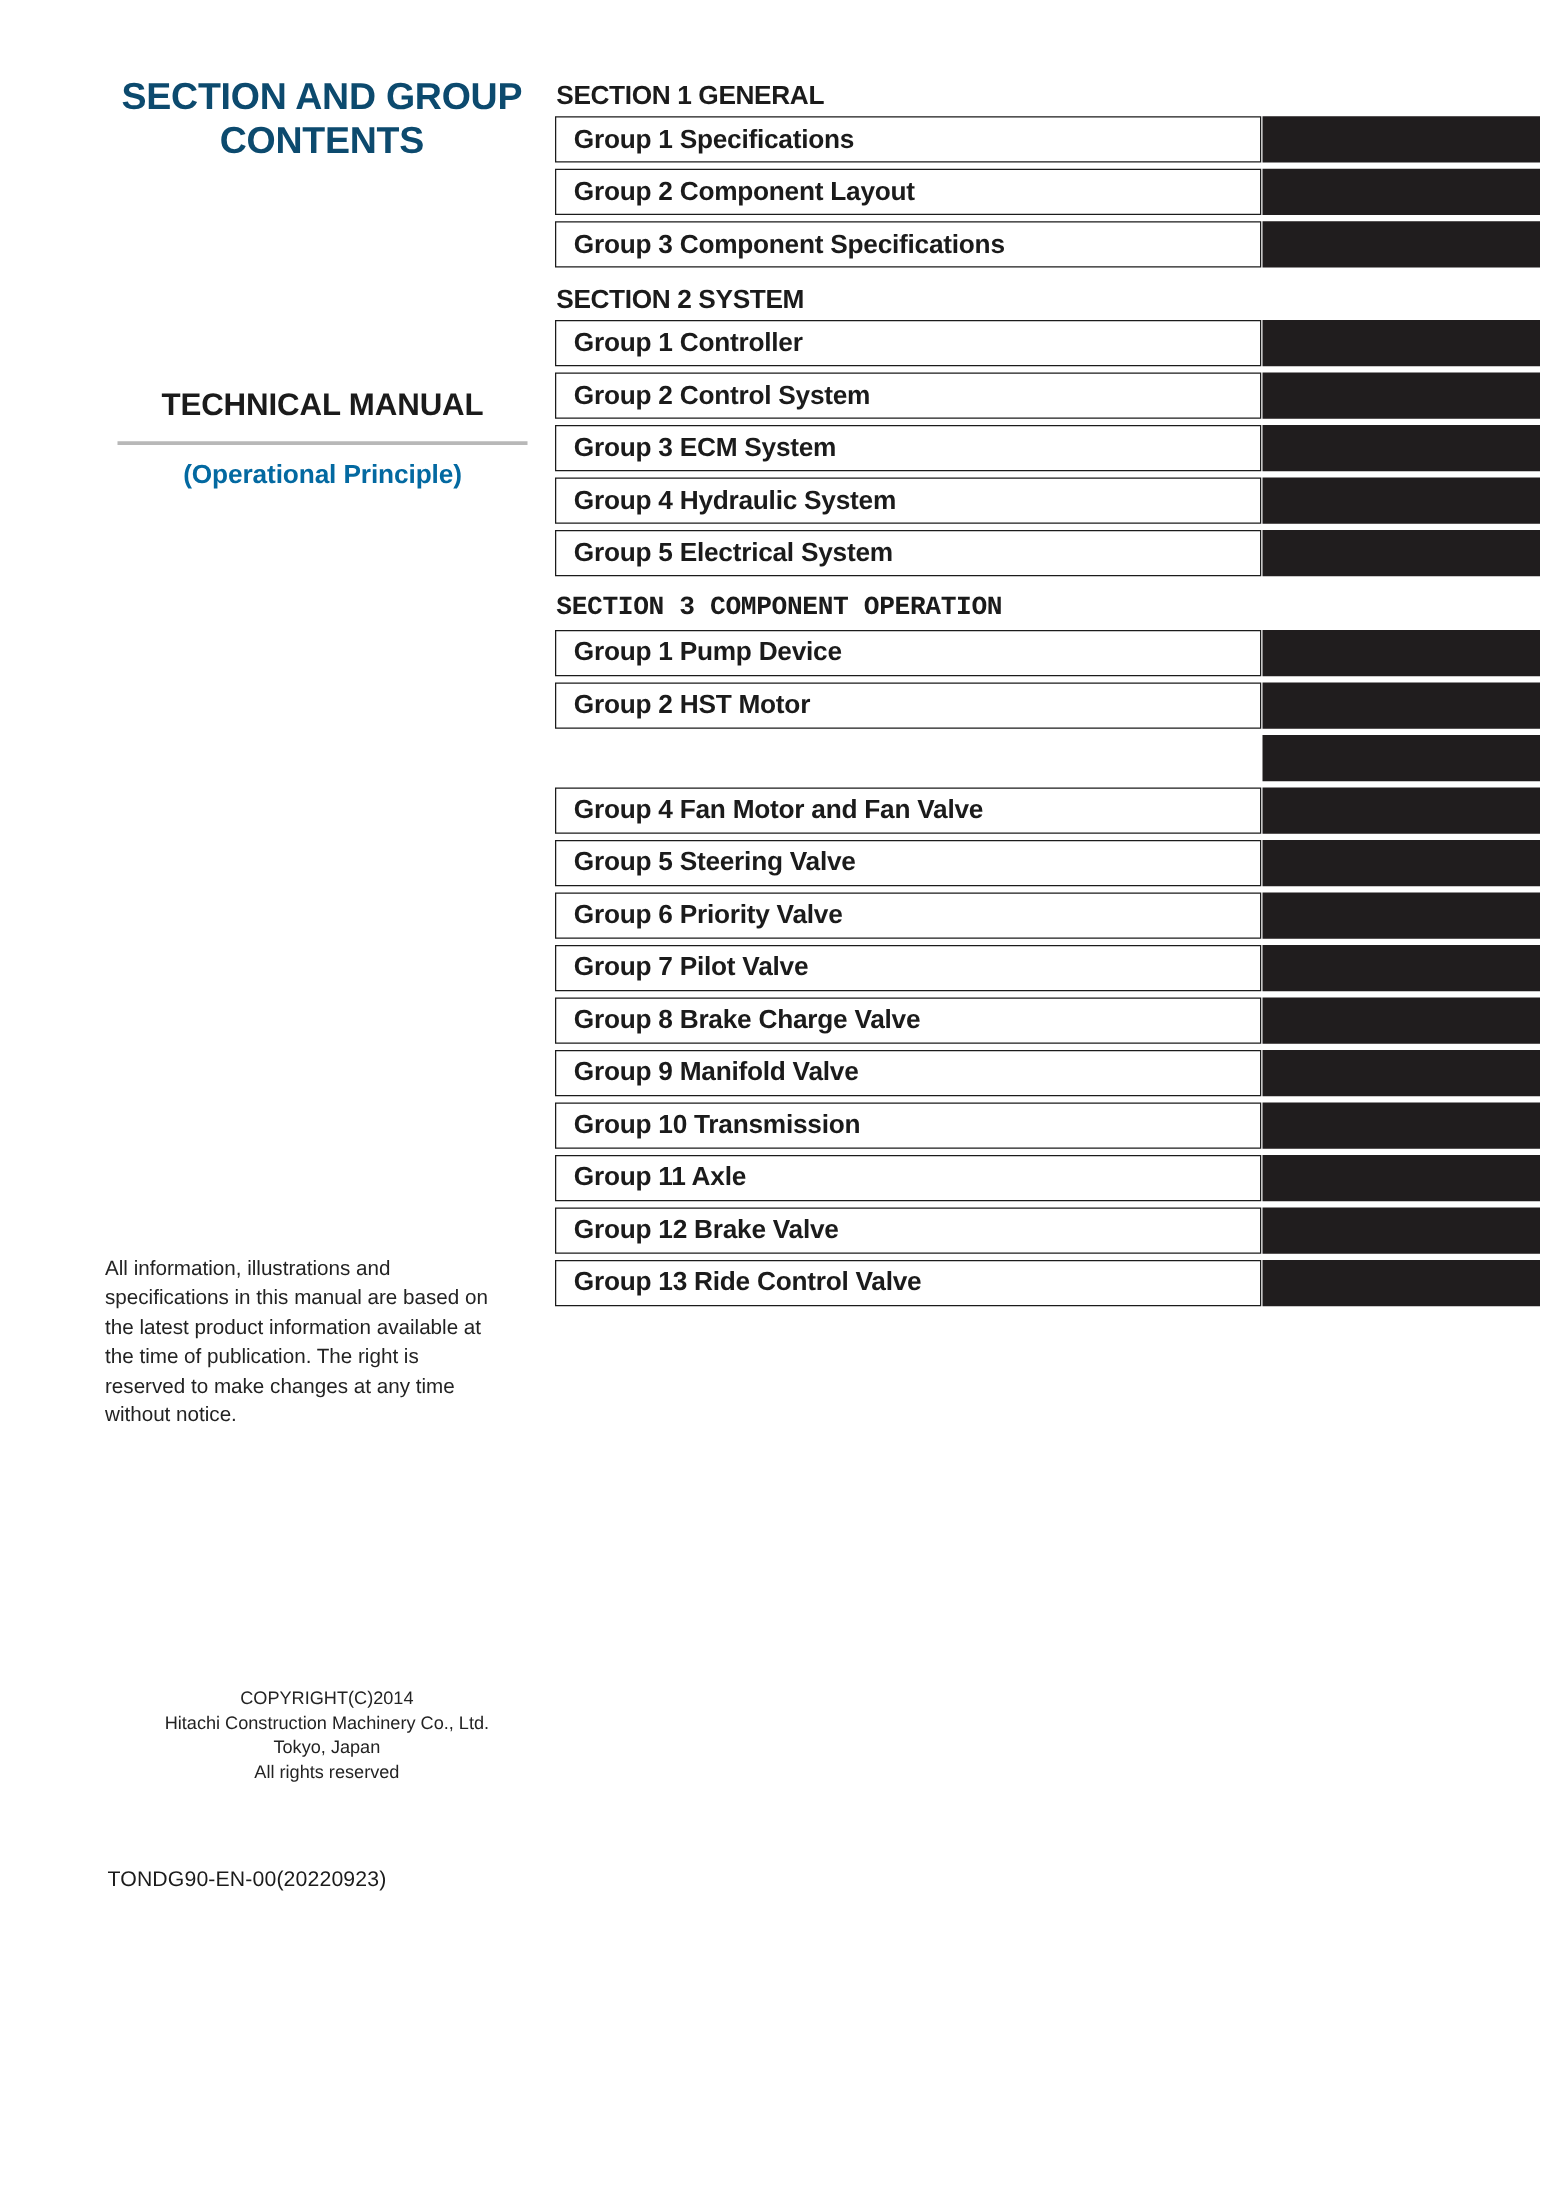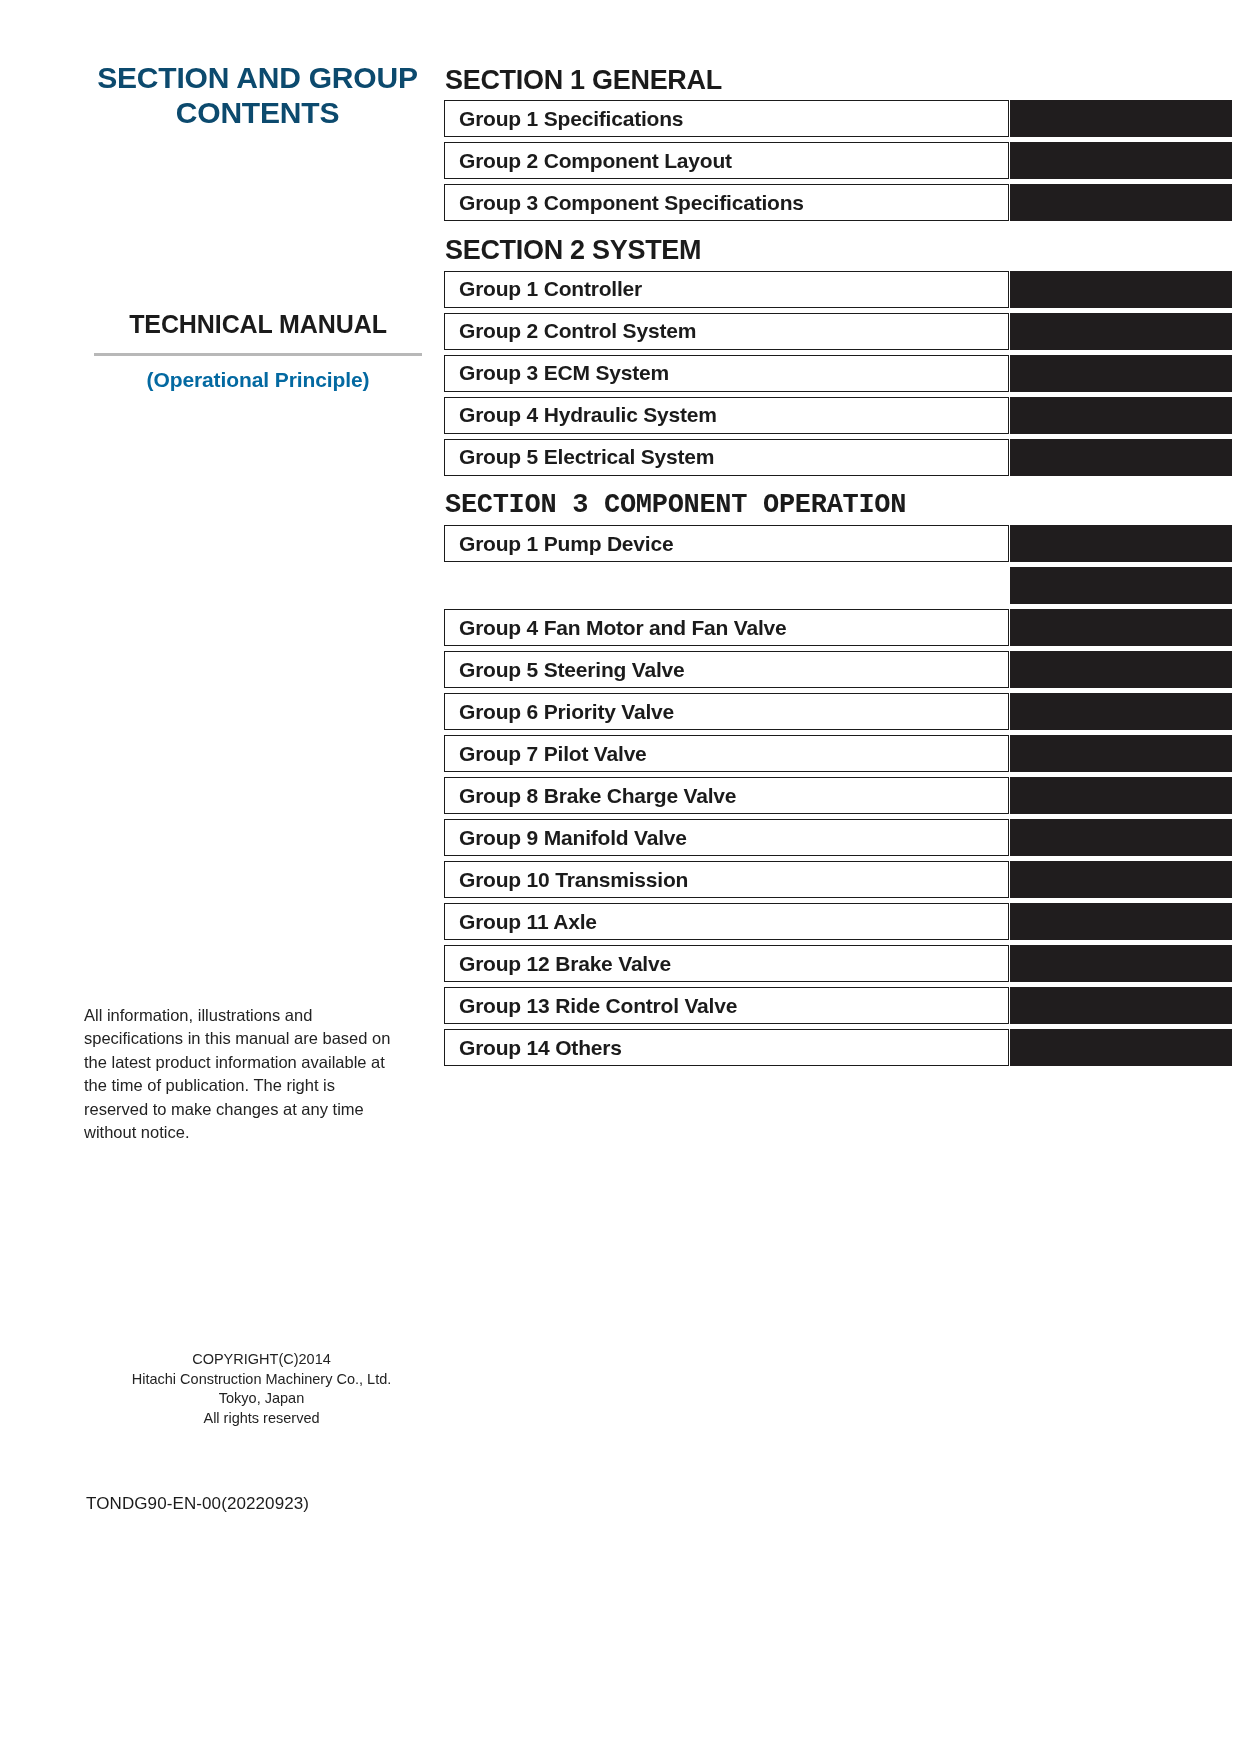--- a/index.html
+++ b/index.html
@@ -96,21 +96,21 @@
 
   
   .right-col {
     position: absolute;
     left: 444px;
     top: 64px;
     width: 790px;
   }
 
   .section-head {
-    font-size: 27px;
+    font-size: 21px;
     font-weight: bold;
     letter-spacing: -0.3px;
     color: #1b1b1b;
     margin: 0 0 4px 0;
     padding-left: 1px;
     line-height: 1.2;
   }
   .section-head.s2 { margin-top: 13px; }
   .section-head.s3 { margin-top: 13px; font-family: Liberation Mono, monospace; }
 
@@ -236,20 +236,26 @@
     </div>
     <div class="section-head s3">SECTION 3 COMPONENT OPERATION</div>
     <div class="group-table">
       <div class="group-row">
         <div class="group-box">
           <span class="group-label">Group 1 Pump Device</span>
         </div>
         <div class="group-tab"></div>
       </div>
       <div class="group-row">
+        <div class="group-box">
+          <span class="group-label">Group 2 HST Motor</span>
+        </div>
+        <div class="group-tab"></div>
+      </div>
+      <div class="group-row">
         <div class="group-tab"></div>
       </div>
       <div class="group-row">
         <div class="group-box">
           <span class="group-label">Group 4 Fan Motor and Fan Valve</span>
         </div>
         <div class="group-tab"></div>
       </div>
       <div class="group-row">
         <div class="group-box">
@@ -295,23 +301,17 @@
       </div>
       <div class="group-row">
         <div class="group-box">
           <span class="group-label">Group 12 Brake Valve</span>
         </div>
         <div class="group-tab"></div>
       </div>
       <div class="group-row">
         <div class="group-box">
           <span class="group-label">Group 13 Ride Control Valve</span>
-        </div>
-        <div class="group-tab"></div>
-      </div>
-      <div class="group-row">
-        <div class="group-box">
-          <span class="group-label">Group 14 Others</span>
         </div>
         <div class="group-tab"></div>
       </div>
     </div>
   </div>
 
 </body></html>

